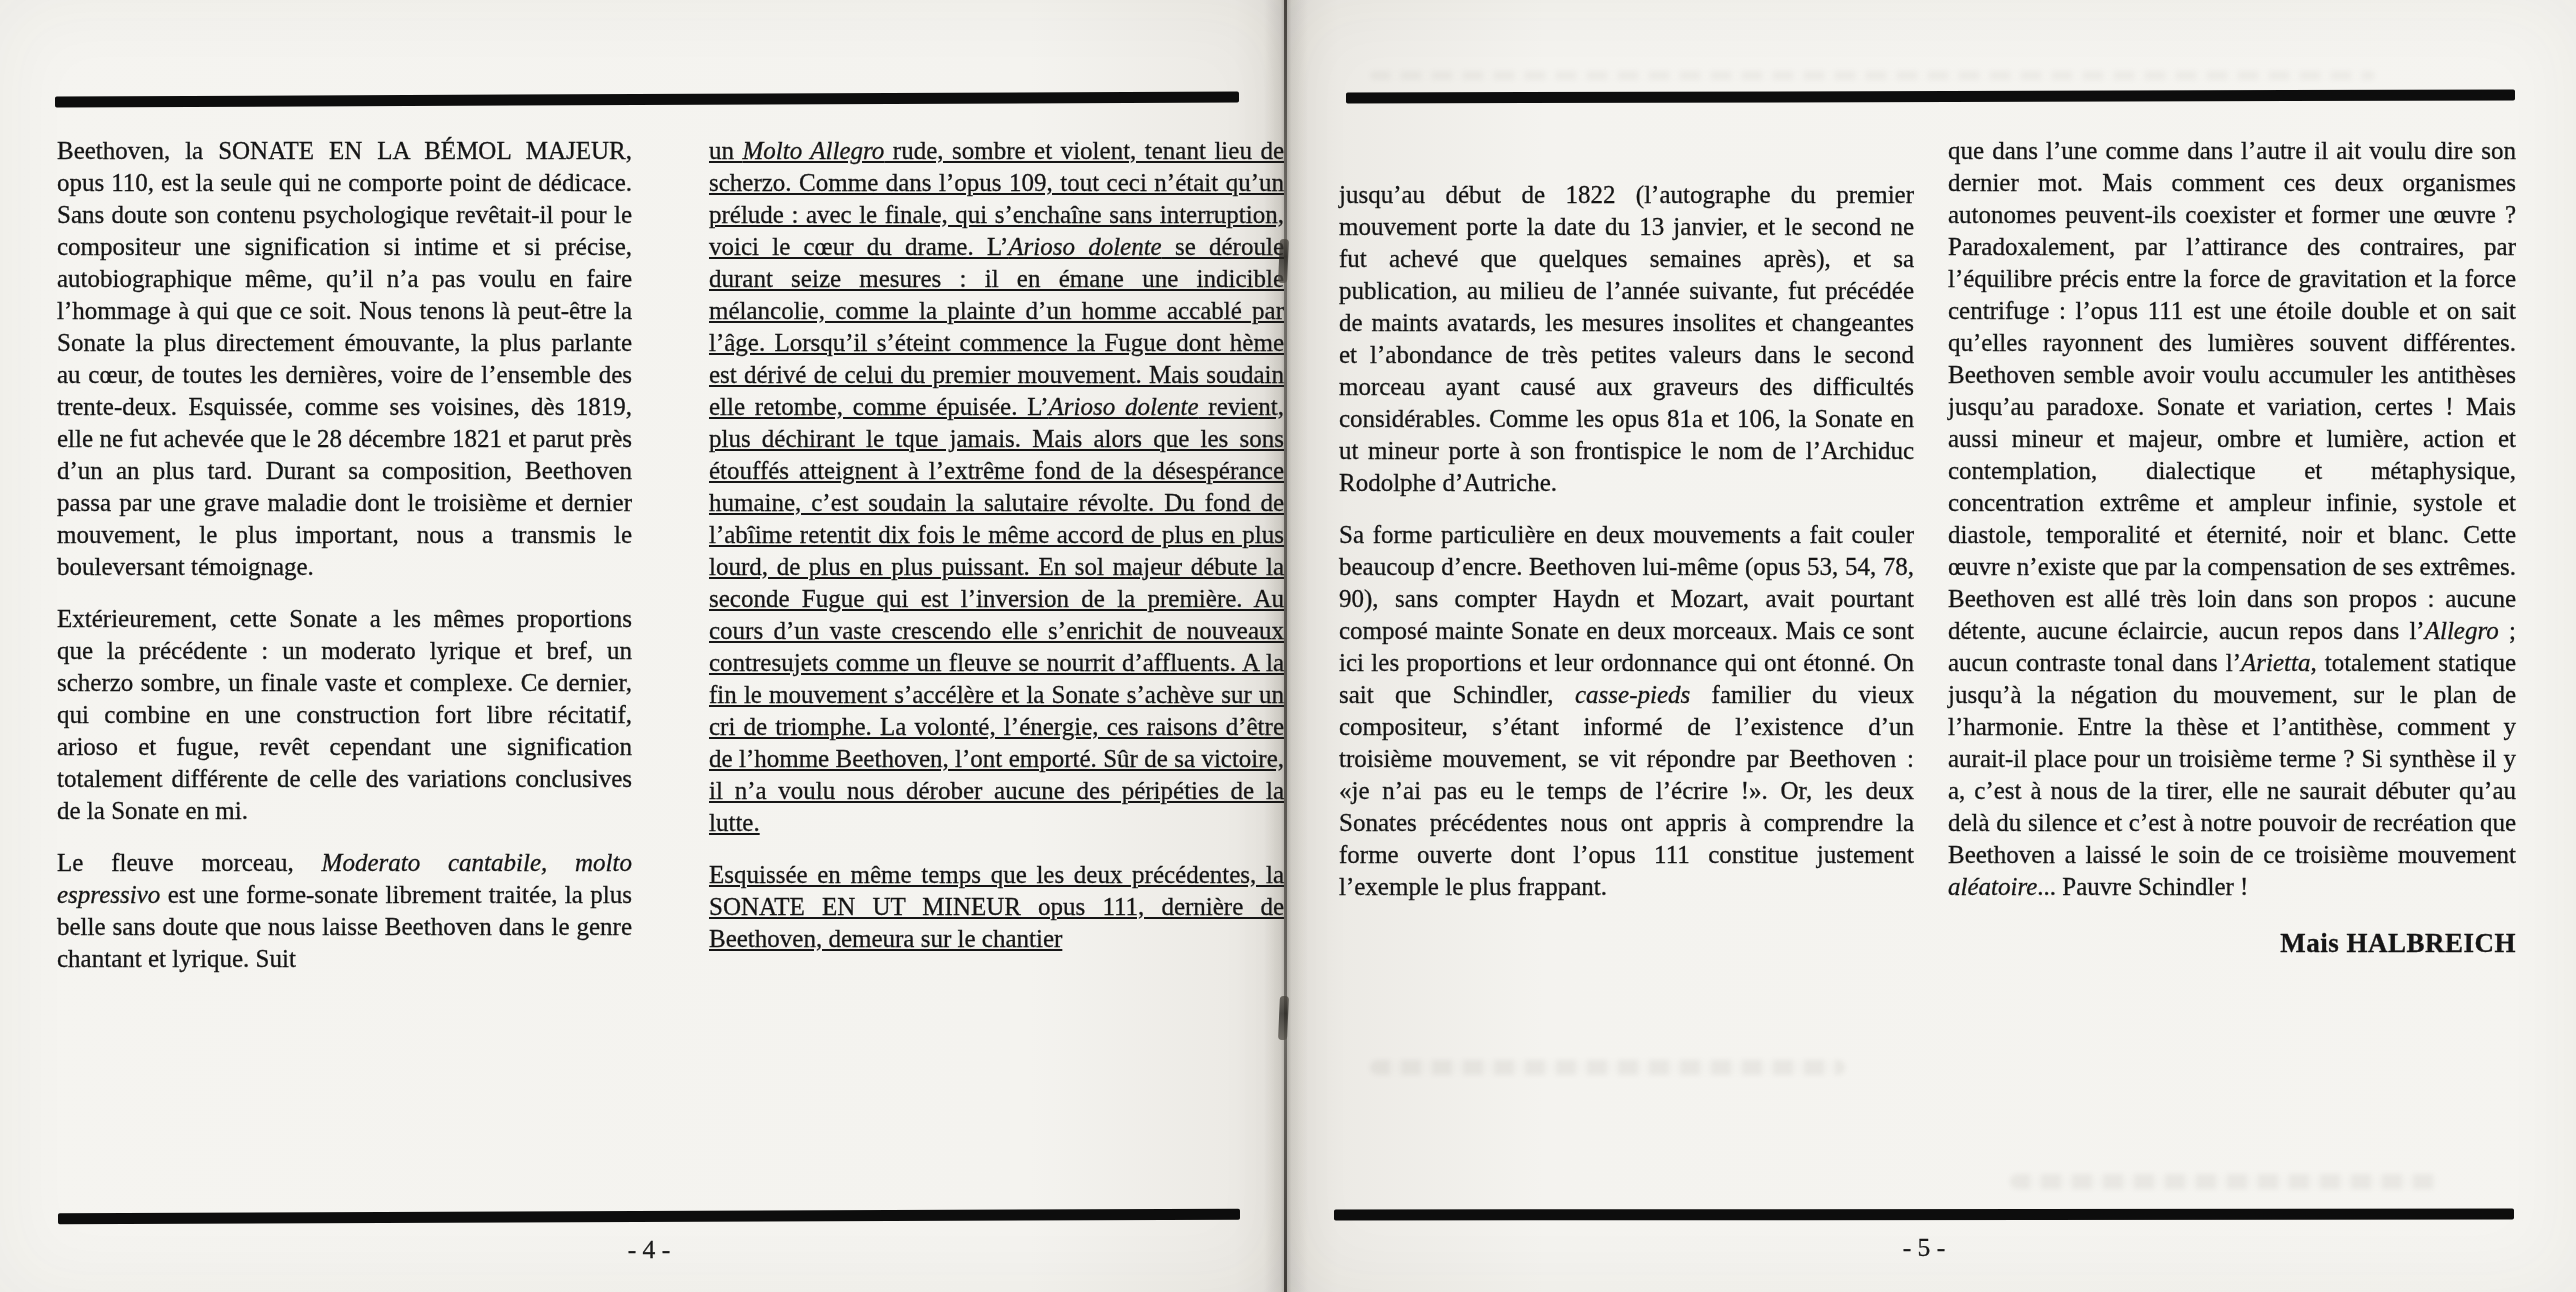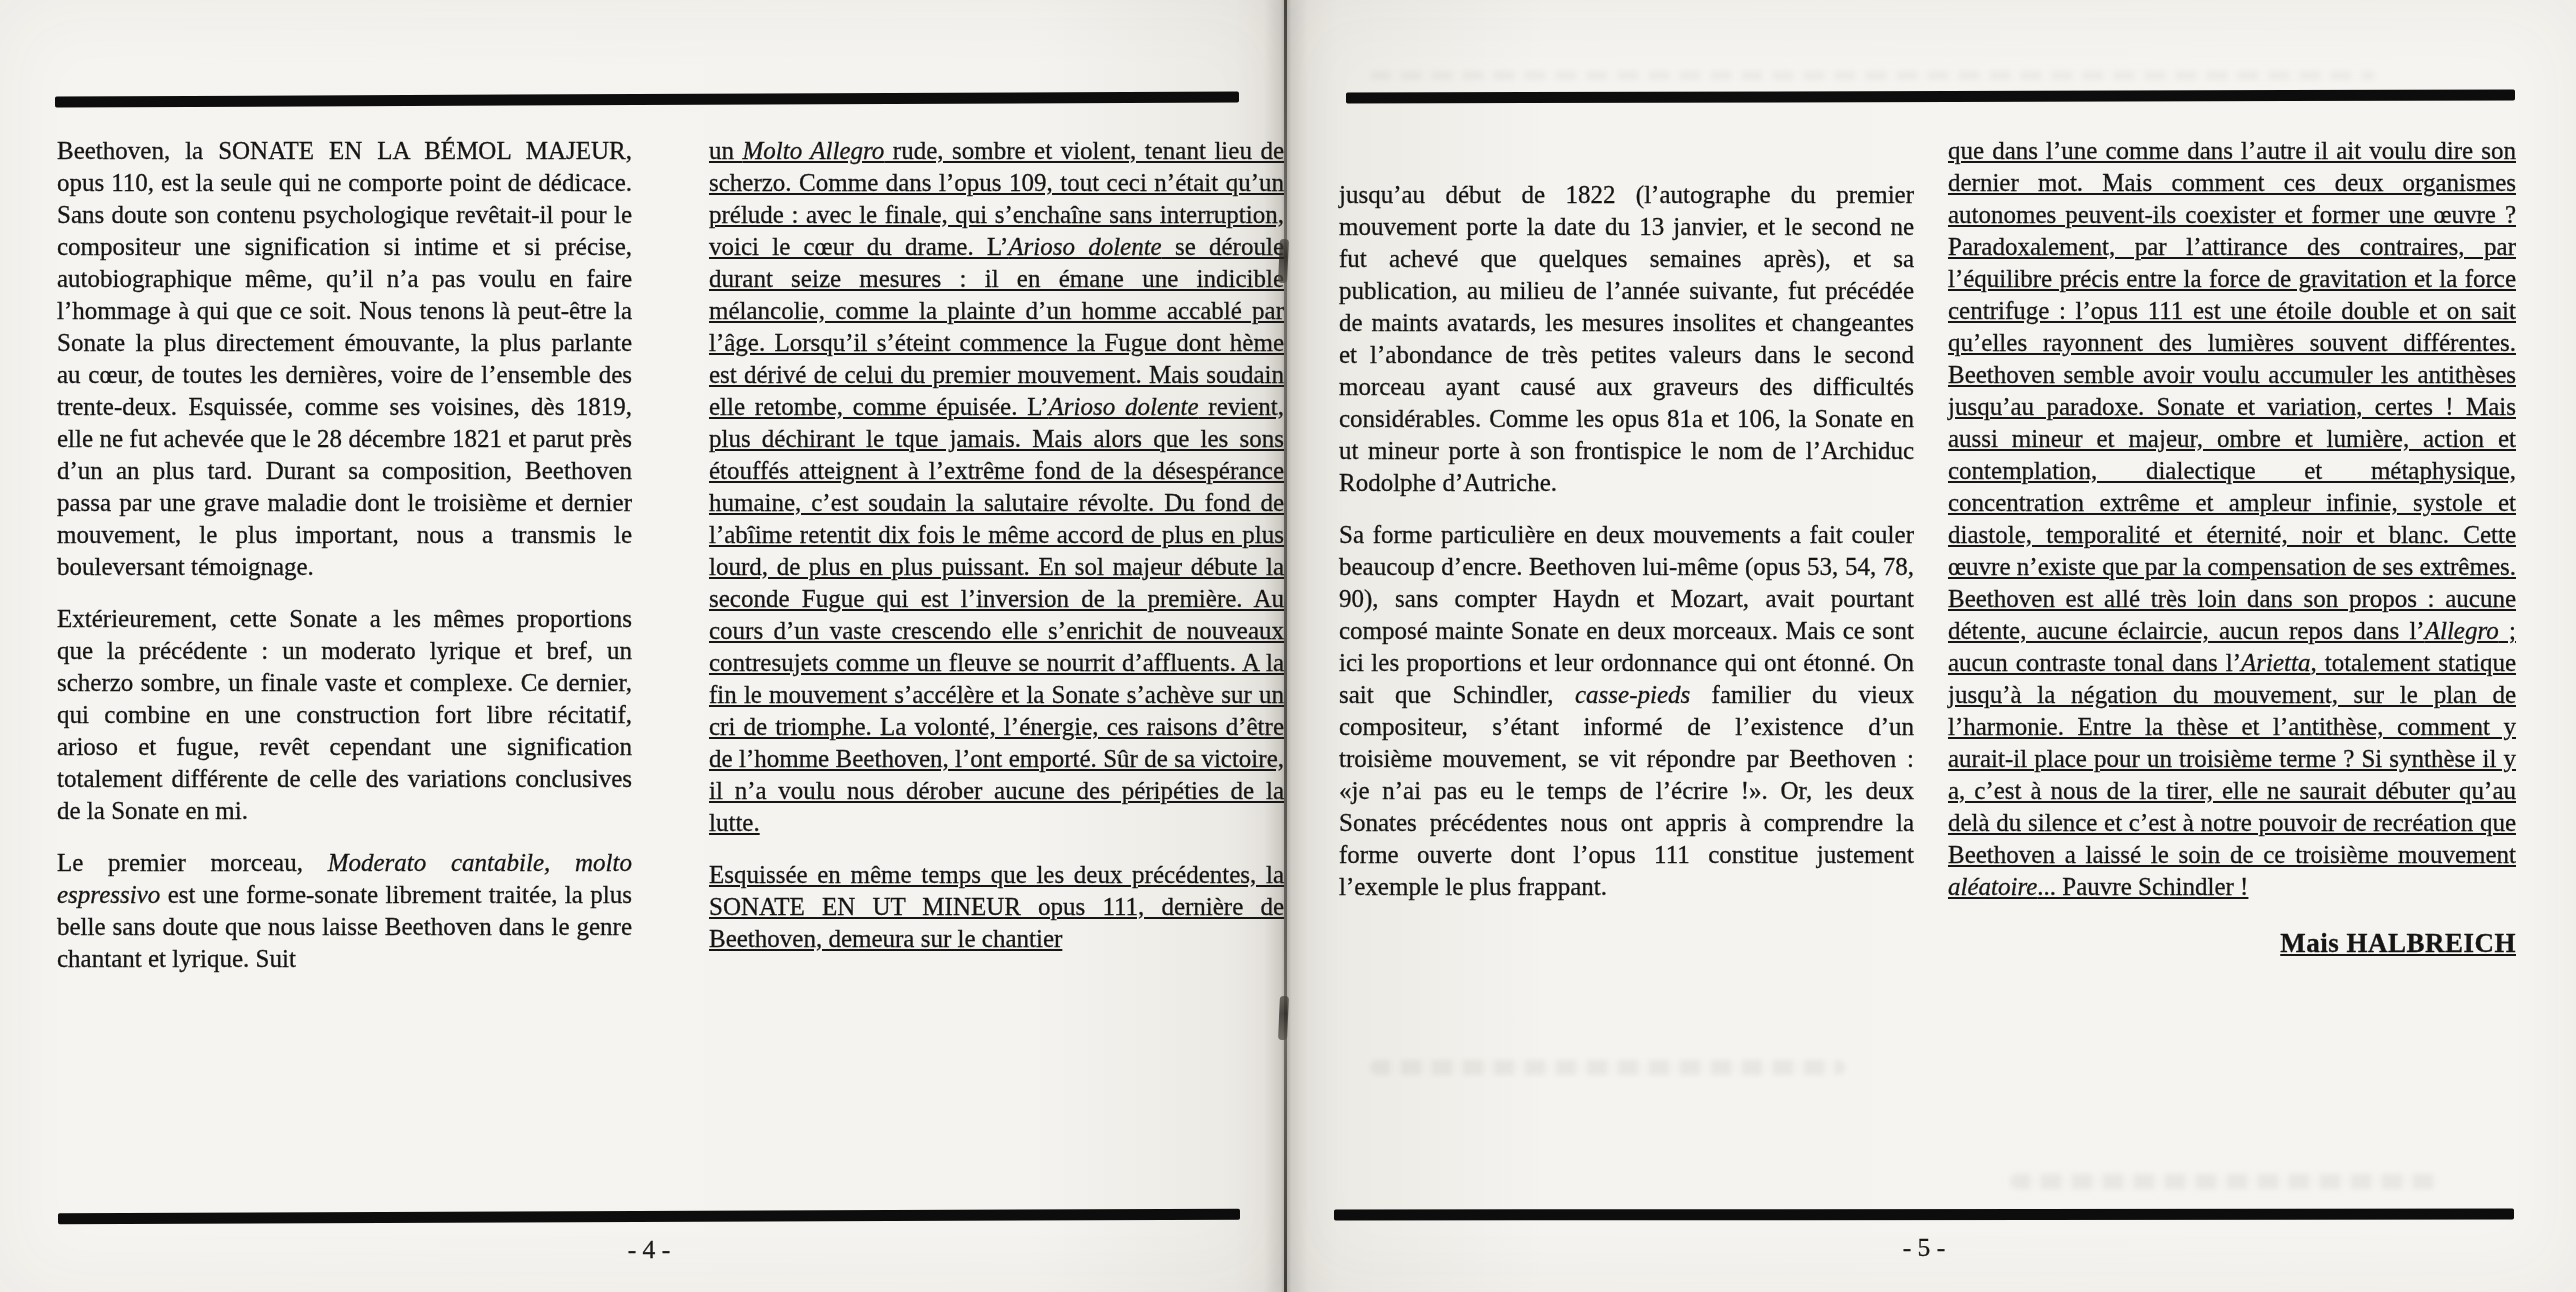--- a/index.html
+++ b/index.html
@@ -38,21 +38,21 @@
   .rule-bottom-right { left: 1334px; top: 1209px; width: 1180px; transform: rotate(-0.05deg); }
   .col {
     position: absolute; top: 135px; width: 575px; z-index: 2;
     font-size: 25px; line-height: 32px; text-align: justify;
     color: #151515; -webkit-text-stroke: 0.3px #151515;
   }
   .col p { margin: 0 0 20px 0; }
   .col-1 { left: 57px;  }
   .col-2 { left: 709px; text-decoration: underline; }
   .col-3 { left: 1339px; margin-top: 44px; }
-  .col-4 { left: 1948px; width: 568px; text-decoration: underline; }
+  .col-4 { left: 1948px; width: 568px; }
   .signature { text-align: right; font-weight: bold; font-size: 27px; letter-spacing: 0.5px; margin-top: 24px !important; }
   .pagenum {
     position: absolute; z-index: 2; text-align: center;
     font-size: 25.6px; color: #1a1a1a; -webkit-text-stroke: 0.3px #1a1a1a;
   }
   .pagenum-left  { left: 57px;   top: 1235px; width: 1184px; }
   .pagenum-right { left: 1334px; top: 1233px; width: 1180px; }
   .smudge {
     position: absolute; z-index: 1; height: 14.6px; border-radius: 7.3px;
     background: repeating-linear-gradient(90deg, rgba(110,105,95,0.18) 0 20px, rgba(110,105,95,0.02) 20px 31px);
@@ -75,21 +75,21 @@
   <div class="rule rule-top-right"></div>
   <div class="rule rule-bottom-right"></div>
 
   <div class="smudge smudge-a"></div>
   <div class="smudge smudge-b"></div>
   <div class="smudge smudge-c"></div>
 
   <div class="col col-1">
       <p><span>Beethoven, la SONATE EN LA BÉMOL MAJEUR, opus 110, est la seule qui ne comporte point de dédicace. Sans doute son contenu psychologique revêtait-il pour le compositeur une signification si intime et si précise, autobiographique même, qu’il n’a pas voulu en faire l’hommage à qui que ce soit. Nous tenons là peut-être la Sonate la plus directement émouvante, la plus parlante au cœur, de toutes les dernières, voire de l’ensemble des trente-deux. Esquissée, comme ses voisines, dès 1819, elle ne fut achevée que le 28 décembre 1821 et parut près d’un an plus tard. Durant sa composition, Beethoven passa par une grave maladie dont le troisième et dernier mouvement, le plus important, nous a transmis le bouleversant témoignage.</span></p>
       <p><span>Extérieurement, cette Sonate a les mêmes proportions que la précédente : un moderato lyrique et bref, un scherzo sombre, un finale vaste et complexe. Ce dernier, qui combine en une construction fort libre récitatif, arioso et fugue, revêt cependant une signification totalement différente de celle des variations conclusives de la Sonate en mi.</span></p>
-      <p><span>Le premier morceau, </span><span style="font-style: italic;">Moderato cantabile, molto espressivo</span><span> est une forme-sonate librement traitée, la plus belle sans doute que nous laisse Beethoven dans le genre chantant et lyrique. Suit</span></p>
+      <p><span>Le fleuve morceau, </span><span style="font-style: italic;">Moderato cantabile, molto espressivo</span><span> est une forme-sonate librement traitée, la plus belle sans doute que nous laisse Beethoven dans le genre chantant et lyrique. Suit</span></p>
     </div>
   <div class="col col-2">
       <p><span>un </span><span style="font-style: italic;">Molto Allegro</span><span> rude, sombre et violent, tenant lieu de scherzo. Comme dans l’opus 109, tout ceci n’était qu’un prélude : avec le finale, qui s’enchaîne sans interruption, voici le cœur du drame. L’</span><span style="font-style: italic;">Arioso dolente</span><span> se déroule durant seize mesures : il en émane une indicible mélancolie, comme la plainte d’un homme accablé par l’âge. Lorsqu’il s’éteint commence la Fugue dont hème est dérivé de celui du premier mouvement. Mais soudain elle retombe, comme épuisée. L’</span><span style="font-style: italic;">Arioso dolente</span><span> revient, plus déchirant le tque jamais. Mais alors que les sons étouffés atteignent à l’extrême fond de la désespérance humaine, c’est soudain la salutaire révolte. Du fond de l’abîime retentit dix fois le même accord de plus en plus lourd, de plus en plus puissant. En sol majeur débute la seconde Fugue qui est l’inversion de la première. Au cours d’un vaste crescendo elle s’enrichit de nouveaux contresujets comme un fleuve se nourrit d’affluents. A la fin le mouvement s’accélère et la Sonate s’achève sur un cri de triomphe. La volonté, l’énergie, ces raisons d’être de l’homme Beethoven, l’ont emporté. Sûr de sa victoire, il n’a voulu nous dérober aucune des péripéties de la lutte.</span></p>
       <p><span>Esquissée en même temps que les deux précédentes, la SONATE EN UT MINEUR opus 111, dernière de Beethoven, demeura sur le chantier</span></p>
     </div>
   <div class="col col-3">
       <p><span>jusqu’au début de 1822 (l’autographe du premier mouvement porte la date du 13 janvier, et le second ne fut achevé que quelques semaines après), et sa publication, au milieu de l’année suivante, fut précédée de maints avatards, les mesures insolites et changeantes et l’abondance de très petites valeurs dans le second morceau ayant causé aux graveurs des difficultés considérables. Comme les opus 81a et 106, la Sonate en ut mineur porte à son frontispice le nom de l’Archiduc Rodolphe d’Autriche.</span></p>
       <p><span>Sa forme particulière en deux mouvements a fait couler beaucoup d’encre. Beethoven lui-même (opus 53, 54, 78, 90), sans compter Haydn et Mozart, avait pourtant composé mainte Sonate en deux morceaux. Mais ce sont ici les proportions et leur ordonnance qui ont étonné. On sait que Schindler, </span><span style="font-style: italic;">casse-pieds</span><span> familier du vieux compositeur, s’étant informé de l’existence d’un troisième mouvement, se vit répondre par Beethoven : «je n’ai pas eu le temps de l’écrire !». Or, les deux Sonates précédentes nous ont appris à comprendre la forme ouverte dont l’opus 111 constitue justement l’exemple le plus frappant.</span></p>
     </div>
   <div class="col col-4">

